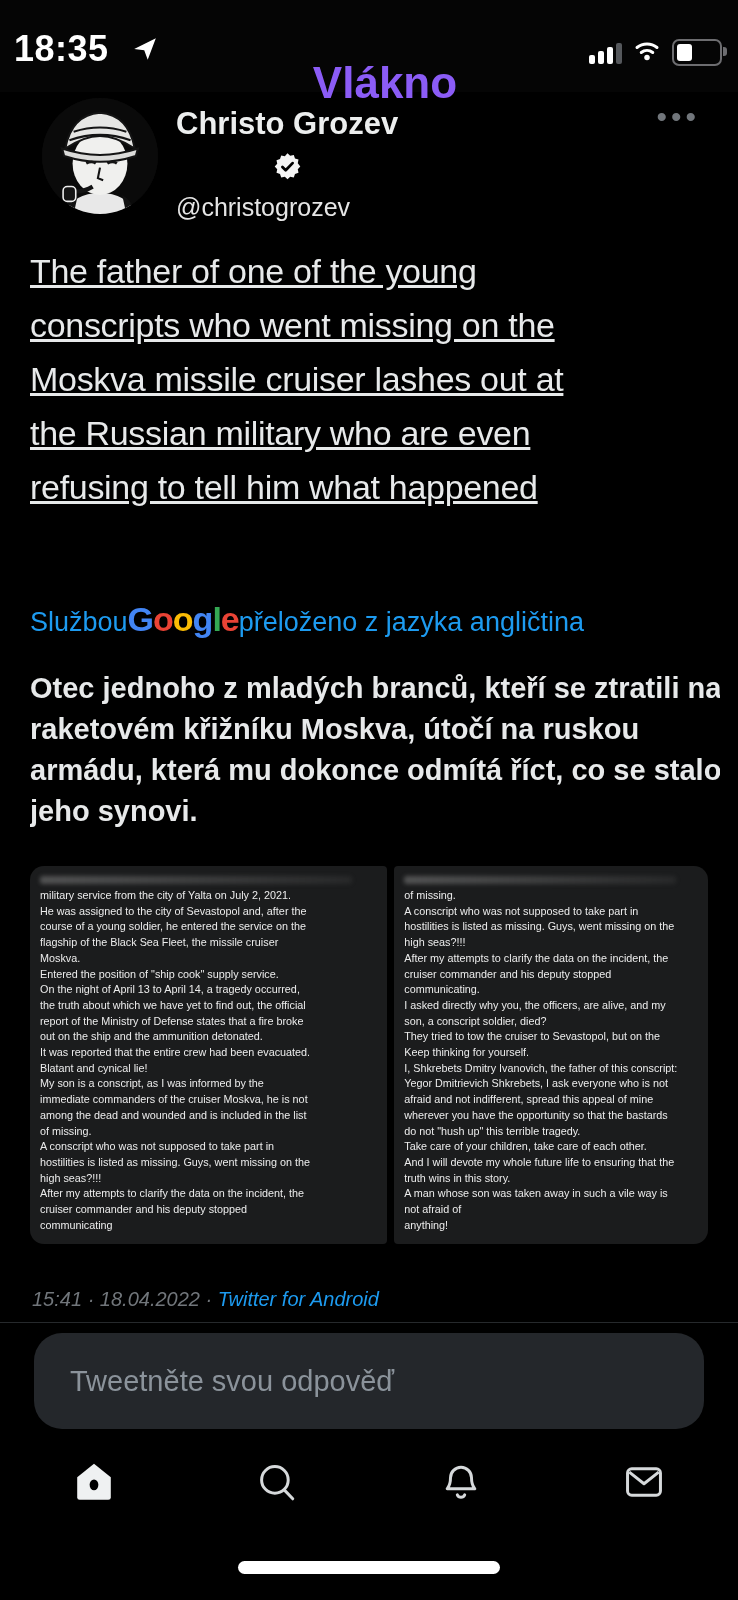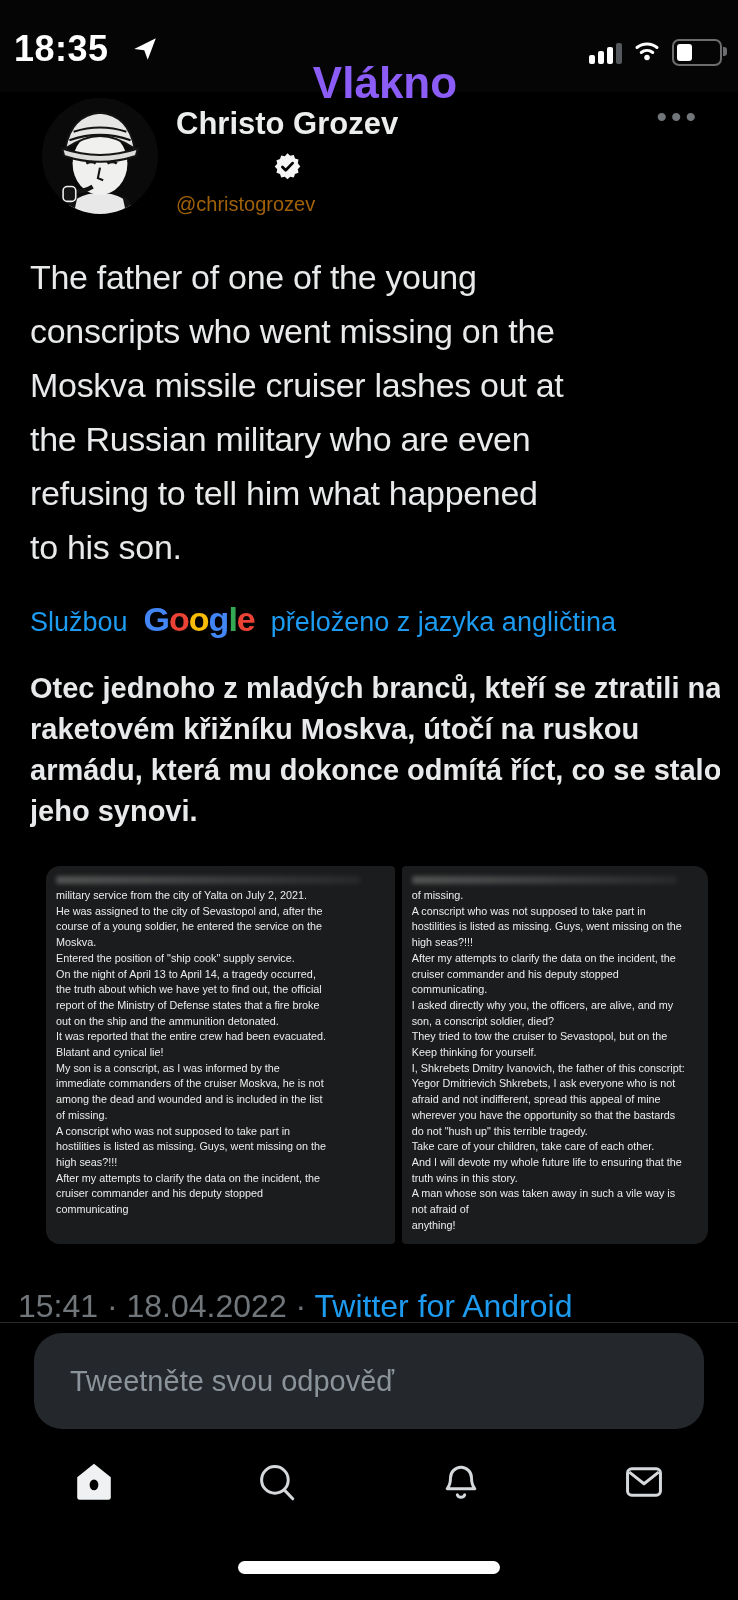--- a/index.html
+++ b/index.html
@@ -18,44 +18,44 @@
   .bars i:nth-child(3){height:17px}.bars i:nth-child(4){height:21px;background:#55585c}
   .battery{position:relative;width:46px;height:23px;border:2px solid #6d6d70;border-radius:7px;}
   .battery .lvl{position:absolute;left:3px;top:3px;bottom:3px;width:15px;background:#fff;border-radius:3px;}
   .battery .tip{position:absolute;right:-7px;top:6px;width:4px;height:9px;background:#6d6d70;border-radius:0 3px 3px 0;}
   
   .avatar{position:absolute;top:98px;left:42px;width:116px;height:116px;border-radius:50%;
           overflow:hidden;background:#0a0a0a;}
   .who{position:absolute;top:106px;left:176px;}
   .name-row{display:flex;align-items:center;gap:10px;flex-direction:column;}
   .author{font-size:31px;font-weight:700;color:#eceeee;}
-  .handle{margin-top:8px;font-size:20px;color:#a16207;}
+  .handle{margin-top:8px;font-size:25px;color:#e5e5e5;}
   .more{position:absolute;top:100px;right:38px;font-size:30px;letter-spacing:4px;color:#71767b;}
   
-  .tweet-body{position:absolute;top:250px;left:30px;width:690px;font-size:34px;line-height:54px;
-              color:#e7e9ea;letter-spacing:-.3px;}
+  .tweet-body{position:absolute;top:244px;left:30px;width:690px;font-size:34px;line-height:54px;
+              color:#e7e9ea;letter-spacing:-.3px;text-decoration:underline;}
   .tw-line{white-space:nowrap;overflow:hidden;}
   
-  .gline{position:absolute;top:600px;left:30px;display:flex;align-items:baseline;gap:16px;}
+  .gline{position:absolute;top:600px;left:30px;display:flex;align-items:baseline;gap:0;}
   .gline .blue{font-size:27px;color:#1d9bf0;}
   .glogo{font-size:34px;font-weight:700;letter-spacing:-1px;}
   
   .czech{position:absolute;top:668px;left:30px;width:690px;font-size:29px;line-height:41px;color:#e7e9ea;font-weight:bold;}
   .cz-line{white-space:nowrap;overflow:hidden;}
   
   .attach{position:absolute;top:866px;left:30px;width:678px;height:378px;display:flex;gap:7px;}
   .panel{background:#1b1c1d;color:#ececec;font-size:10.8px;line-height:15.7px;
          padding:8px 8px 0 10px;overflow:hidden;height:370px;}
-  .panel-left{width:390px;border-radius:14px 4px 4px 14px;margin-left:16px;}
+  .panel-left{width:390px;border-radius:14px 4px 4px 14px;}
   .panel-right{width:340px;border-radius:4px 14px 14px 4px;}
   .img-line{white-space:nowrap;overflow:hidden;}
   .clip-blur{height:8px;width:92%;margin:2px 0 4px 0;border-radius:3px;
              background:linear-gradient(90deg,rgba(150,150,150,.45),rgba(90,90,90,.2));filter:blur(2px);}
   
-  .stamp{position:absolute;top:1288px;left:18px;font-size:32px;color:#71767b;white-space:nowrap;}
+  .stamp{position:absolute;top:1288px;left:32px;font-size:20px;color:#71767b;white-space:nowrap;font-style:italic;}
   .stamp a{color:#1d9bf0;text-decoration:none;}
   
   .replybar{position:absolute;top:1322px;left:0;width:100%;height:108px;background:#000;
             border-top:1px solid #26292c;}
   .pill{position:absolute;top:10px;left:34px;right:34px;height:96px;border-radius:28px;background:#24272b;
         display:flex;align-items:center;padding-left:36px;box-sizing:border-box;}
   .pill .ph{font-size:29px;color:#8b939b;}
   
   .tabbar{position:absolute;top:1432px;left:0;width:100%;height:104px;display:flex;
           align-items:center;justify-content:space-between;padding:0 72px;box-sizing:border-box;}
@@ -126,21 +126,20 @@
     <div class="handle">@christogrozev</div>
   </div>
   <div class="more">•••</div>
 
   <div class="tweet-body">
       <div class="tw-line">The father of one of the young</div>
       <div class="tw-line">conscripts who went missing on the</div>
       <div class="tw-line">Moskva missile cruiser lashes out at</div>
       <div class="tw-line">the Russian military who are even</div>
       <div class="tw-line">refusing to tell him what happened</div>
-      <div class="tw-line">to his son.</div>
     </div>
 
   <div class="gline">
     <span class="blue">Službou</span>
     <span class="glogo"><span style="color: rgb(66, 133, 244);">G</span><span style="color: rgb(234, 67, 53);">o</span><span style="color: rgb(251, 188, 5);">o</span><span style="color: rgb(66, 133, 244);">g</span><span style="color: rgb(52, 168, 83);">l</span><span style="color: rgb(234, 67, 53);">e</span></span>
     <span class="blue">přeloženo z jazyka angličtina</span>
   </div>
 
   <div class="czech">
       <div class="cz-line">Otec jednoho z mladých branců, kteří se ztratili na</div>
@@ -149,20 +148,21 @@
       <div class="cz-line">jeho synovi.</div>
     </div>
 
   <div class="attach">
     <div class="panel panel-left">
       <div class="clip-blur"></div>
       <div>
           <div class="img-line">military service from the city of Yalta on July 2, 2021.</div>
           <div class="img-line">He was assigned to the city of Sevastopol and, after the</div>
           <div class="img-line">course of a young soldier, he entered the service on the</div>
+          <div class="img-line">flagship of the Black Sea Fleet, the missile cruiser</div>
           <div class="img-line">Moskva.</div>
           <div class="img-line">Entered the position of "ship cook" supply service.</div>
           <div class="img-line">On the night of April 13 to April 14, a tragedy occurred,</div>
           <div class="img-line">the truth about which we have yet to find out, the official</div>
           <div class="img-line">report of the Ministry of Defense states that a fire broke</div>
           <div class="img-line">out on the ship and the ammunition detonated.</div>
           <div class="img-line">It was reported that the entire crew had been evacuated.</div>
           <div class="img-line">Blatant and cynical lie!</div>
           <div class="img-line">My son is a conscript, as I was informed by the</div>
           <div class="img-line">immediate commanders of the cruiser Moskva, he is not</div>

